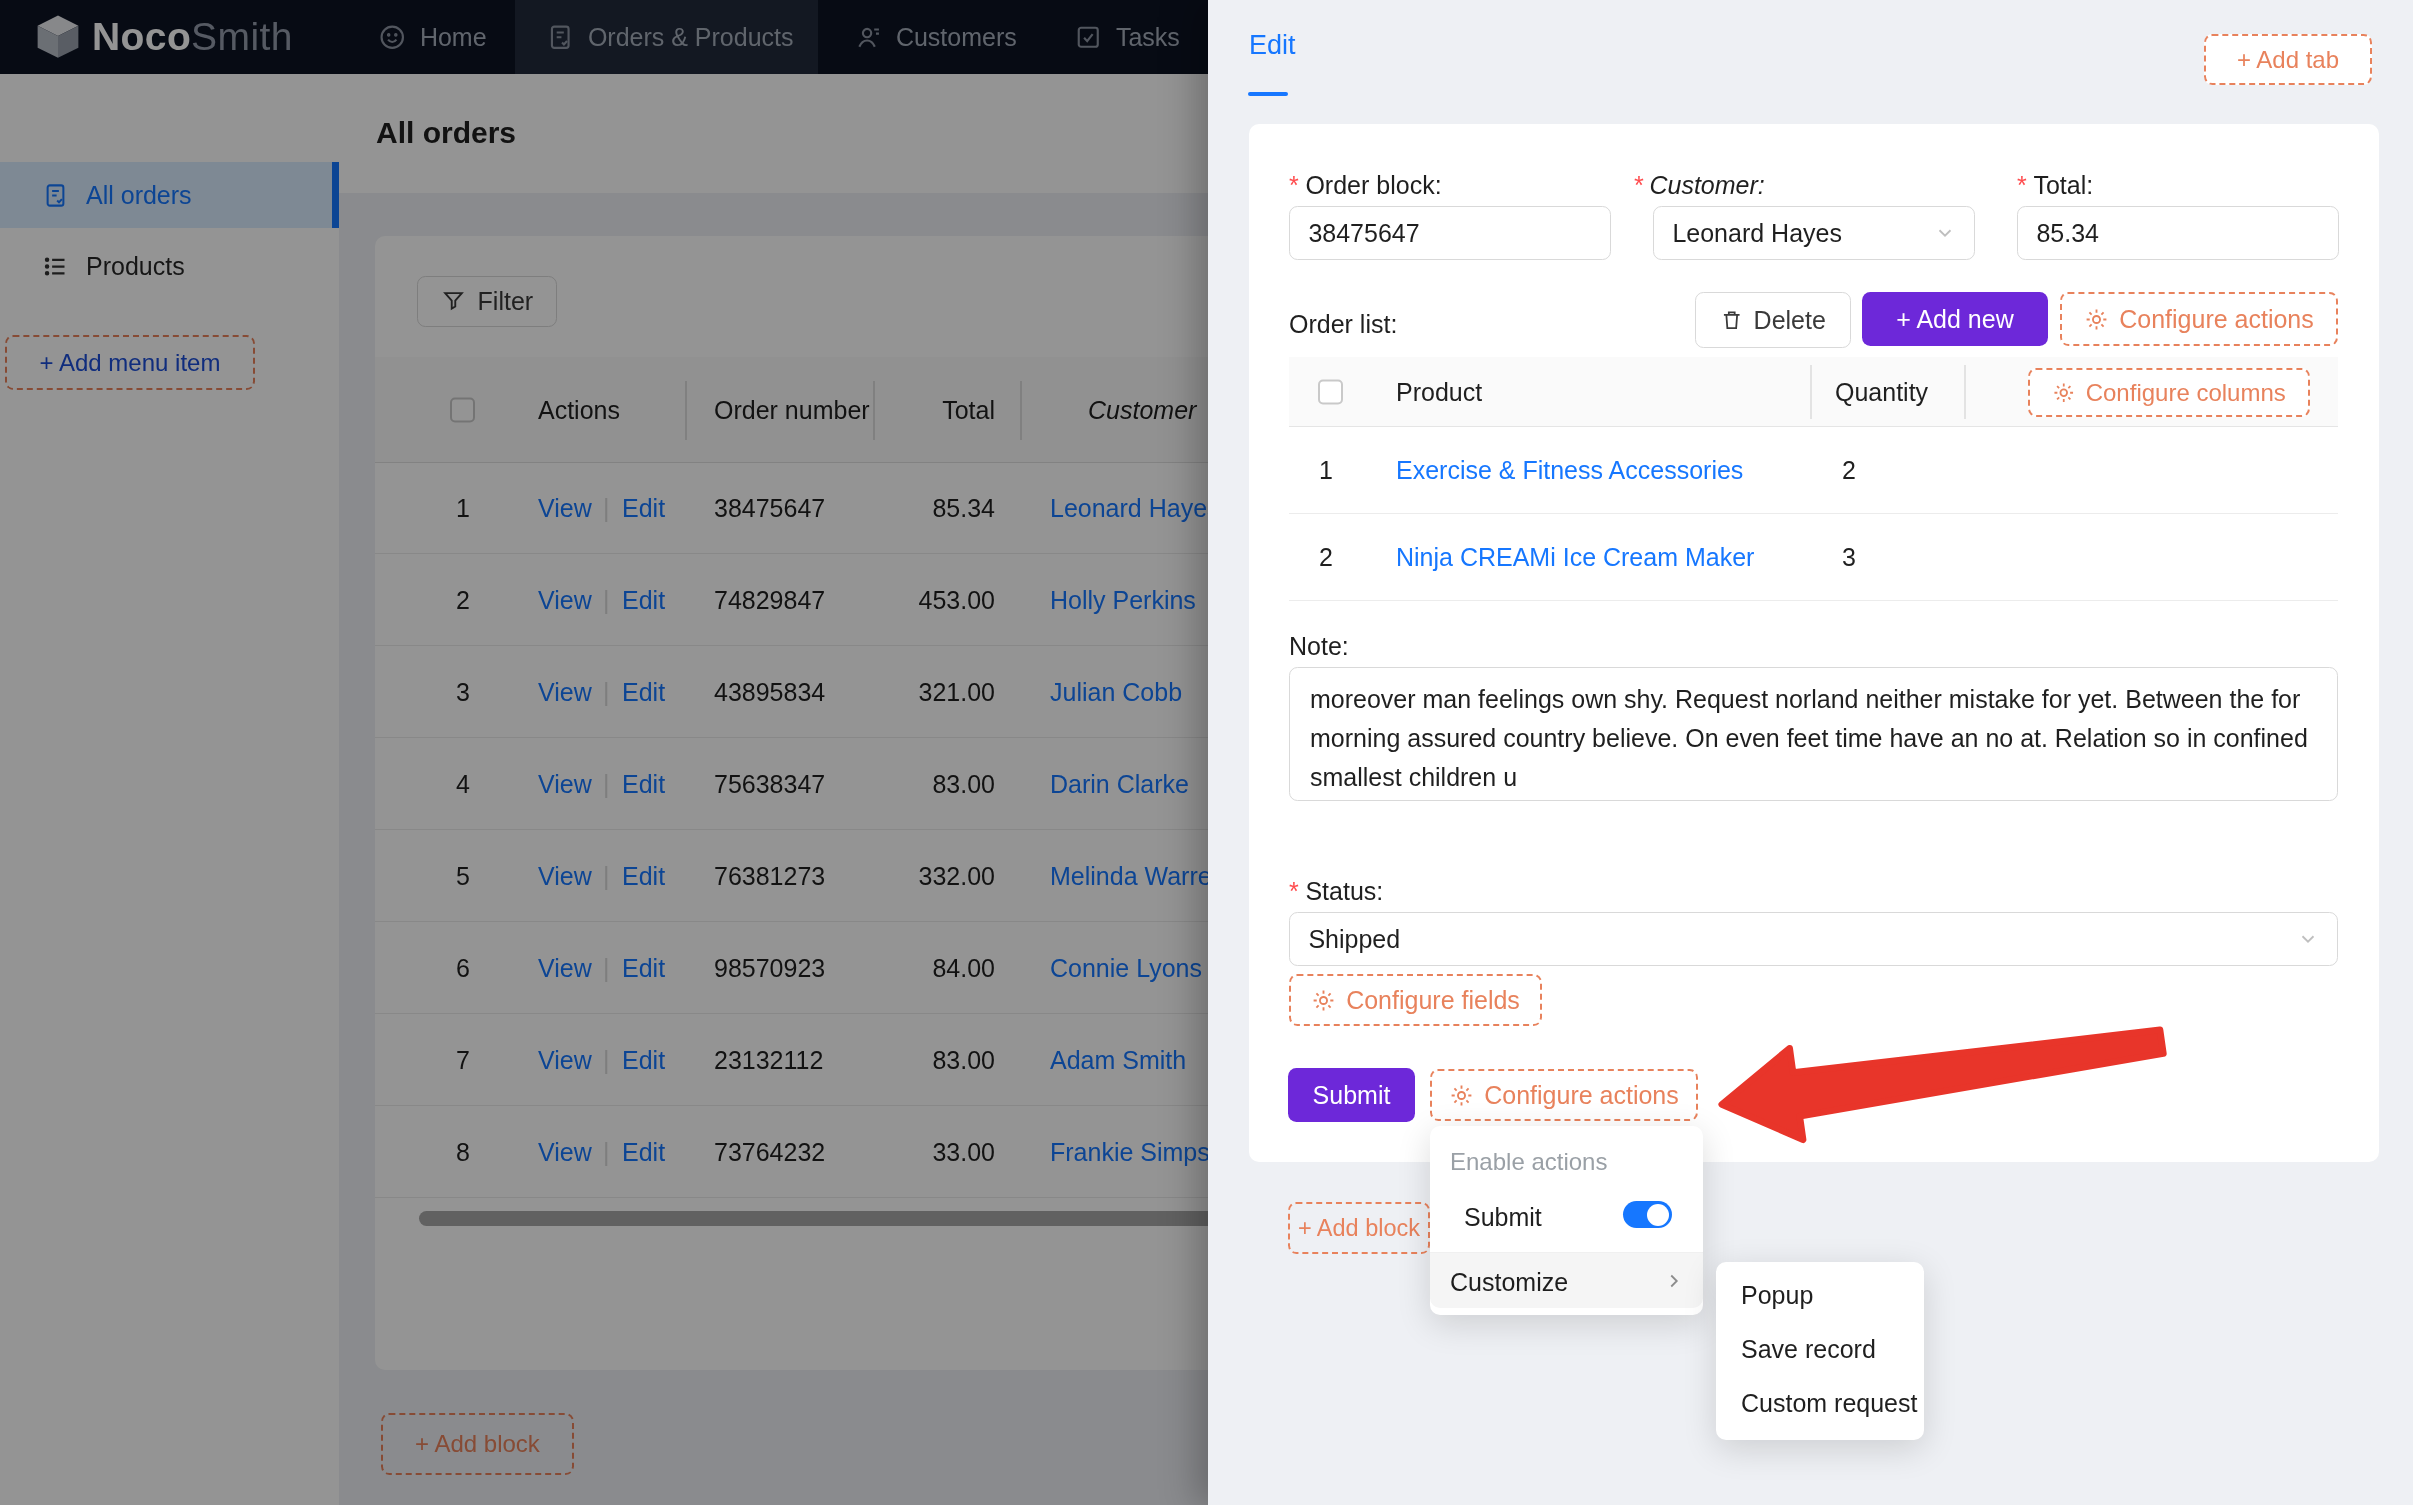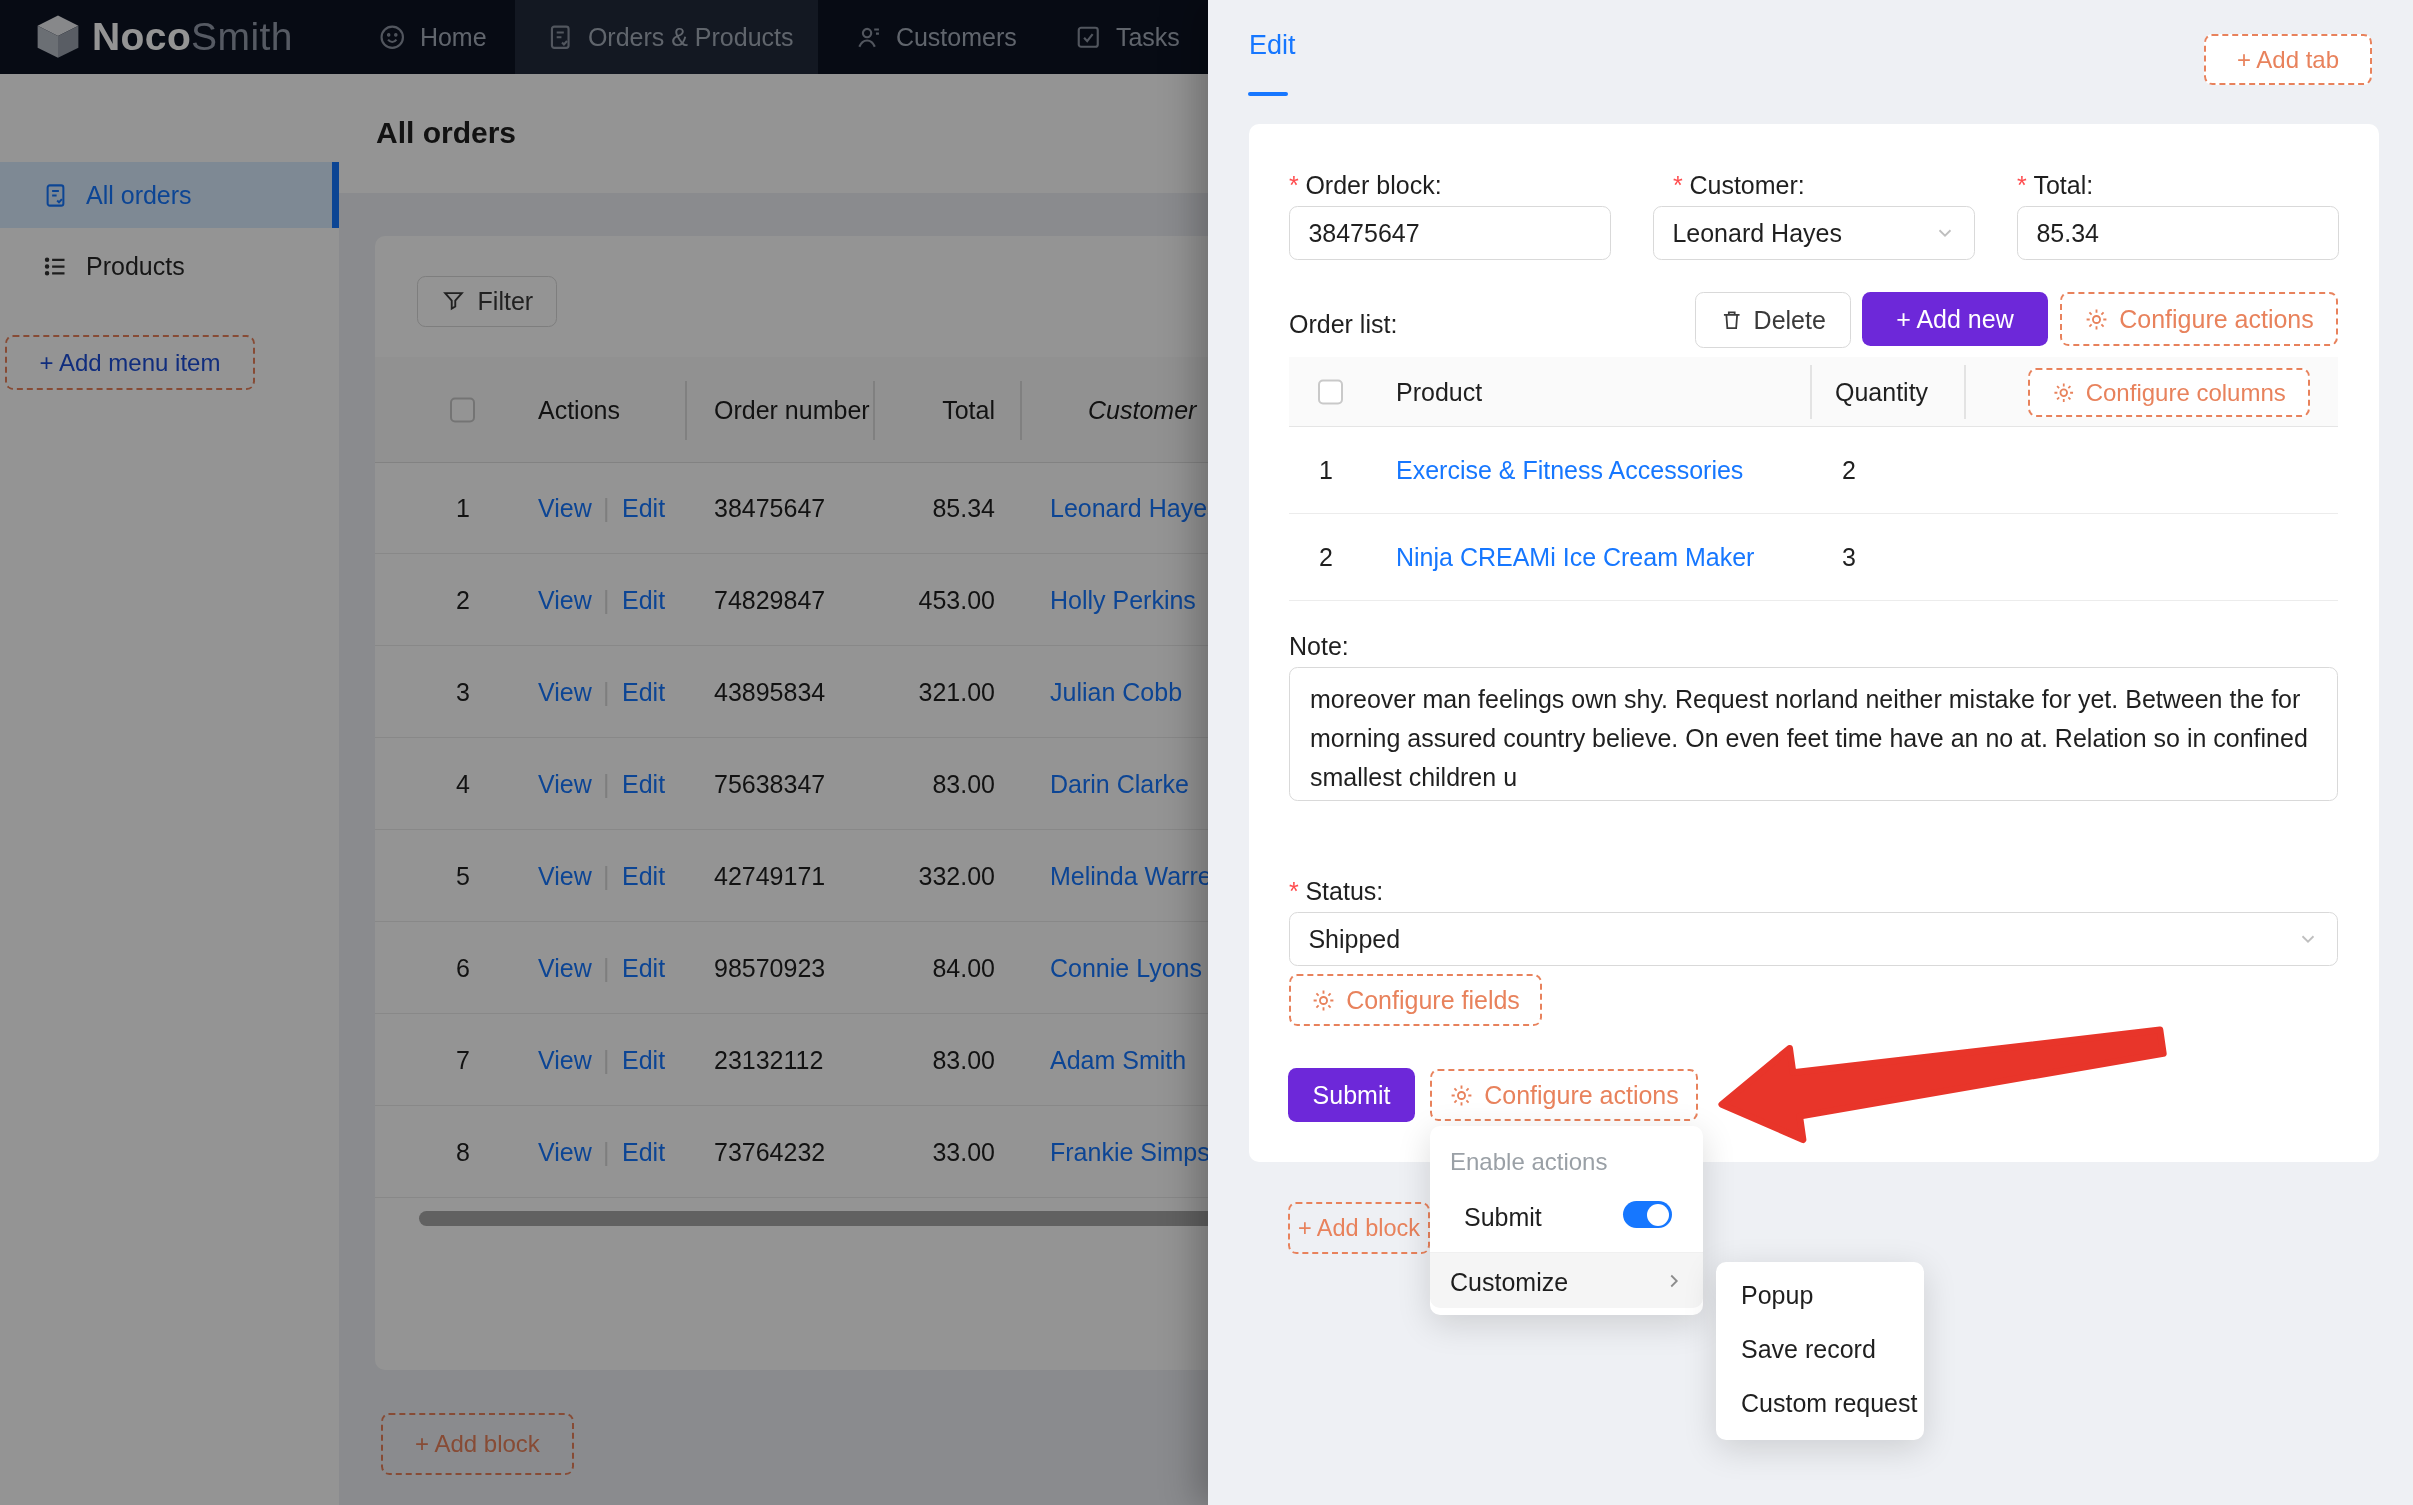--- a/index.html
+++ b/index.html
@@ -234,21 +234,21 @@
           <span class="cell c-num">75638347</span>
           <span class="cell c-total">83.00</span>
           <span class="cell c-cust">Darin Clarke</span>
         </div>
 
         <div class="mrow">
           <span class="cell c-idx">5</span>
           <span class="cell c-view">View</span>
           <span class="cell c-sep">|</span>
           <span class="cell c-edit">Edit</span>
-          <span class="cell c-num">42749171</span>
+          <span class="cell c-num">76381273</span>
           <span class="cell c-total">332.00</span>
           <span class="cell c-cust">Melinda Warren</span>
         </div>
 
         <div class="mrow">
           <span class="cell c-idx">6</span>
           <span class="cell c-view">View</span>
           <span class="cell c-sep">|</span>
           <span class="cell c-edit">Edit</span>
           <span class="cell c-num">98570923</span>
@@ -292,21 +292,21 @@
     <div class="tab-underline"></div>
     <div class="add-tab-btn">
       <span>+ Add tab</span>
     </div>
 
     <div class="drawer-card">
 
       <div class="f-label" style="left:40px; top:47px;">
         <span class="req">*</span><span>Order block:</span>
       </div>
-      <div class="f-label" style="left:424px; top:47px;">
+      <div class="f-label" style="left:384px; top:47px;font-style:italic;">
         <span class="req">*</span><span>Customer:</span>
       </div>
       <div class="f-label" style="left:768px; top:47px;">
         <span class="req">*</span><span>Total:</span>
       </div>
 
       <div class="f-input" style="left:40px; top:82px; width:322px;">
         <span>38475647</span>
       </div>
       <div class="f-input" style="left:404px; top:82px; width:322px;">

